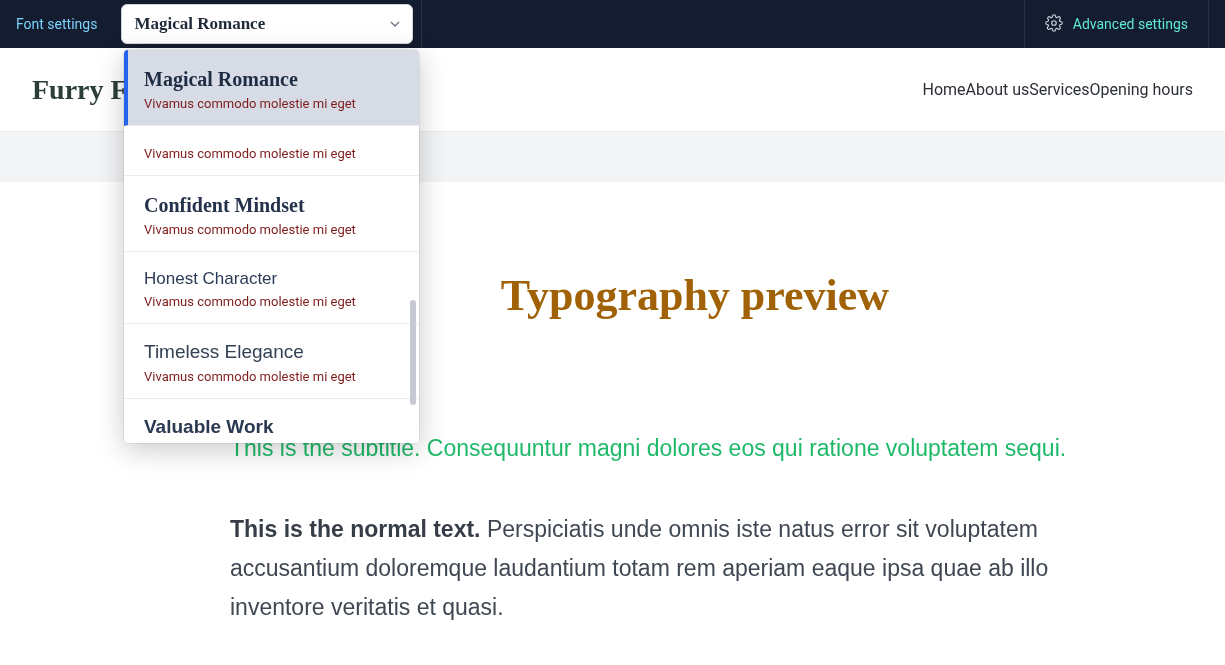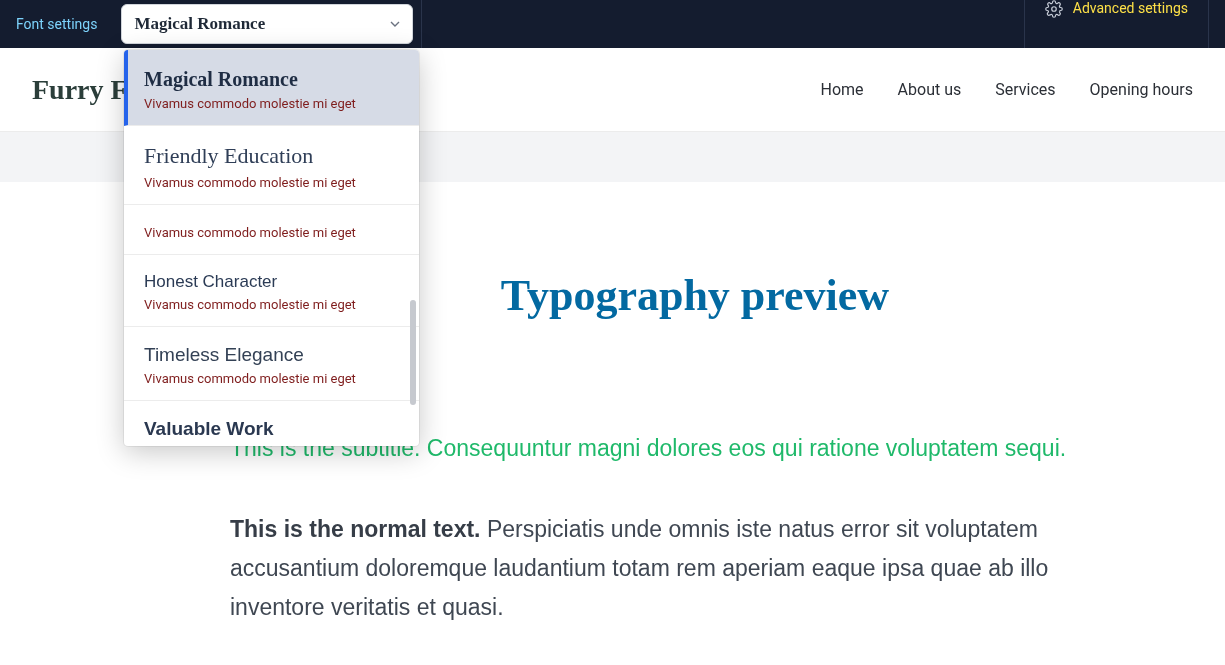--- a/index.html
+++ b/index.html
@@ -49,24 +49,24 @@
   }
   .toolbar-divider {
     width: 1px;
     height: 100%;
     background: #2a344b;
   }
   .toolbar-spacer { flex: 1; }
   .adv-settings {
     height: 100%;
     display: flex;
-    align-items: flex-start;
+    align-items: center;
     gap: 10px;
     padding: 0 20px 0 20px;
-    color: #fde047;
+    color: #5eead4;
     cursor: pointer;
   }
   .adv-settings svg { stroke: #c9cfda; }
   .toolbar-end-divider {
     width: 1px;
     height: 100%;
     background: #2a344b;
   }
   .toolbar-end-pad { width: 16px; }
 
@@ -149,21 +149,20 @@
   }
   .site-logo {
     font-family: Georgia, serif;
     font-size: 28px;
     font-weight: 600;
     color: #2b3e3a;
   }
   .site-nav {
     margin-left: auto;
     display: flex;
-    gap: 34px;
     font-size: 16px;
     color: #2b2f36;
   }
   .site-nav span { cursor: pointer; }
 
   
   .gray-band {
     height: 50px;
     background: #f3f4f6;
   }
@@ -180,21 +179,21 @@
     padding: 88px 0 60px 0;
   }
   .preview-inner {
     width: 870px;
     margin: 0 0 0 230px;
   }
   .typo-title {
     font-family: Georgia, "Times New Roman", serif;
     font-weight: 800;
     font-size: 44px;
-    color: #0369a1;
+    color: #a16207;
     text-align: center;
     margin-bottom: 110px;
     margin-left: 60px;
   }
   .main-title {
     font-family: Georgia, serif;
     font-weight: 600;
     font-size: 42px;
     color: #334a44;
     margin-bottom: 28px;
@@ -272,24 +271,24 @@
   </div>
 </div>
 
 <div class="dropdown">
   <div class="dropdown-inner" id="dropdown-list">
       <div class="dropdown-item f-magical selected">
         <div class="title">Magical Romance</div>
         <div class="sample">Vivamus commodo molestie mi eget</div>
       </div>
       <div class="dropdown-item f-friendly">
-        <div class="title">Friendly Education</div>
         <div class="sample">Vivamus commodo molestie mi eget</div>
       </div>
       <div class="dropdown-item f-confident">
+        <div class="title">Confident Mindset</div>
         <div class="sample">Vivamus commodo molestie mi eget</div>
       </div>
       <div class="dropdown-item f-honest">
         <div class="title">Honest Character</div>
         <div class="sample">Vivamus commodo molestie mi eget</div>
       </div>
       <div class="dropdown-item f-timeless">
         <div class="title">Timeless Elegance</div>
         <div class="sample">Vivamus commodo molestie mi eget</div>
       </div>

